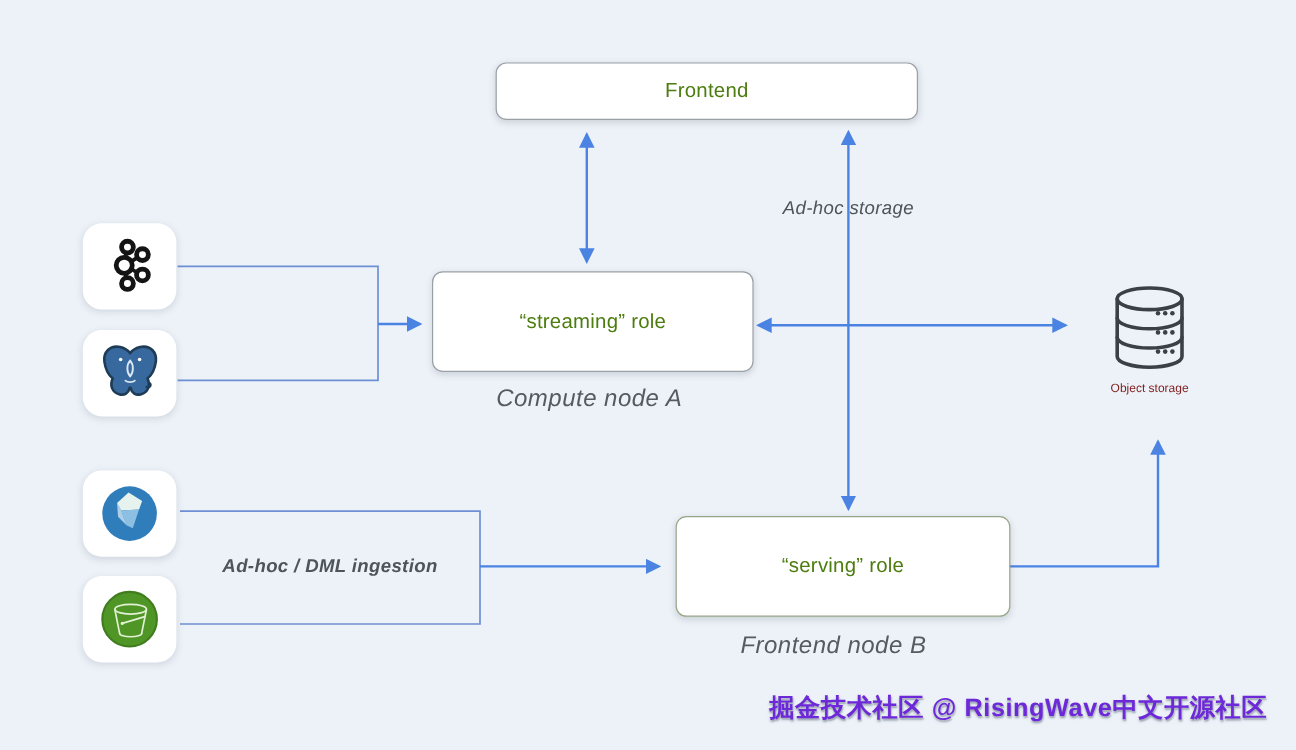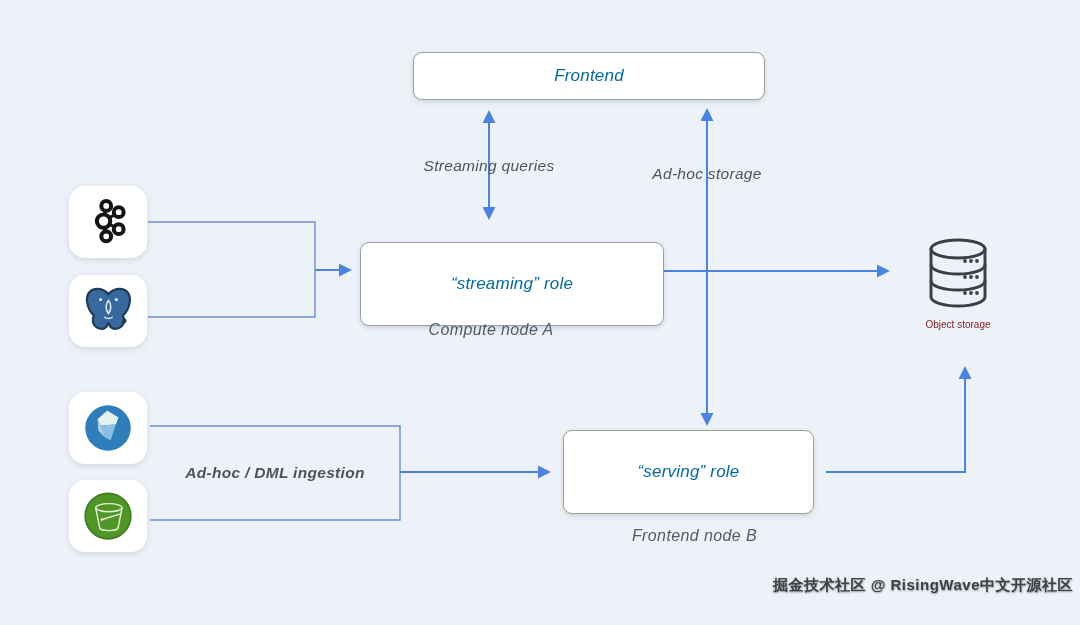--- a/index.html
+++ b/index.html
@@ -4,26 +4,26 @@
 <style>
   * { margin:0; padding:0; box-sizing:border-box; }
   html,body { width:1080px; height:625px; overflow:hidden; }
   body { font-family:"Liberation Sans", sans-serif; }
   .canvas { position:relative; width:1080px; height:625px; background:#edf2f8; }
   .connectors { position:absolute; inset:0; pointer-events:none; }
 
   .node { position:absolute; background:#ffffff; border:1.5px solid #9aa0a6; border-radius:9px;
           display:flex; align-items:center; justify-content:center;
           box-shadow:0 2px 5px rgba(90,100,120,.22); }
-  .node-label { font-size:17px; color:#0369a1; letter-spacing:.2px;font-style:italic; }
+  .node-label { font-size:17px; color:#4d7c0f; letter-spacing:.2px; }
   .frontend  { left:413px; top:52px;  width:352px; height:48px; }
-  .streaming { left:360px; top:242px; width:304px; height:84px; }
-  .serving   { left:563px; top:430px; width:251px; height:84px; border-color:#97a687; }
+  .streaming { left:360px; top:226px; width:268px; height:84px; }
+  .serving   { left:563px; top:430px; width:279px; height:84px; border-color:#97a687; }
 
-  .caption { position:absolute; font-style:italic; font-size:16px; color:#555b63;
+  .caption { position:absolute; font-style:italic; font-size:20px; color:#555b63;
              text-align:center; letter-spacing:.4px; }
   .caption-a { left:360px; top:321px; width:262px; }
   .caption-b { left:563px; top:527px; width:263px; }
 
   .edge-label { position:absolute; font-style:italic; font-size:15.5px; color:#4e545c;
                 text-align:center; letter-spacing:.3px; line-height:1.55; }
   .lbl-streaming-queries { left:389px; top:154px; width:200px; }
   .lbl-adhoc-queries     { left:607px; top:162px; width:200px; }
   .lbl-streaming-ingestion { left:178px; top:246px; width:125px; }
   .lbl-adhoc-ingestion     { left:155px; top:461px; width:240px;font-weight:bold; }
@@ -33,22 +33,22 @@
           box-shadow:0 2px 6px rgba(90,100,120,.18); }
   .card-kafka    { left:69px; top:186px; }
   .card-postgres { left:69px; top:275px; }
   .card-iceberg  { left:69px; top:392px; }
   .card-bucket   { left:69px; top:480px; }
 
   .objstore { position:absolute; left:888px; top:236px; width:140px; text-align:center; }
   .objstore svg { display:block; margin:0 auto; }
   .objstore-label { margin-top:5px; font-size:10px; color:#7f1d1d; }
 
-  .watermark { position:absolute; right:7px; top:576px; font-size:15px; font-weight:600;
-               color:#404040; letter-spacing:.5px;
+  .watermark { position:absolute; right:24px; top:576px; font-size:21px; font-weight:600;
+               color:#6d28d9; letter-spacing:.5px;
                text-shadow:0 1px 2px rgba(125,136,152,.6), 1px 1px 1px rgba(125,136,152,.35); }
 </style>
 </head>
 <body>
 
 <div class="canvas">
 
   <svg class="connectors" width="1080" height="625" viewBox="0 0 1080 625">
     <defs>
       <marker id="ar" viewBox="0 0 10 10" refX="8.5" refY="5" markerWidth="6.5" markerHeight="6.5" orient="auto-start-reverse">
@@ -155,19 +155,18 @@
         <ellipse cx="33" cy="22.5" rx="15" ry="4.6"></ellipse>
         <path d="M18 23 L22.5 45.5"></path>
         <path d="M48 23 L43.5 45.5"></path>
         <path d="M22.5 45.5 A10.5 3.2 0 0 0 43.5 45.5"></path>
         <path d="M25 36 L46.5 29.5"></path>
       </g>
       <circle cx="25" cy="36" r="1.5" fill="#e2f1d4"></circle>
     </svg>
   </div>
 
-  <div class="edge-label lbl-streaming-queries">Streaming queries</div>
   <div class="edge-label lbl-adhoc-queries">Ad-hoc storage</div>
   <div class="edge-label lbl-adhoc-ingestion">Ad-hoc / DML ingestion</div>
 
   <div class="watermark">掘金技术社区 @ RisingWave中文开源社区</div>
 
 </div>
 
 </body></html>

